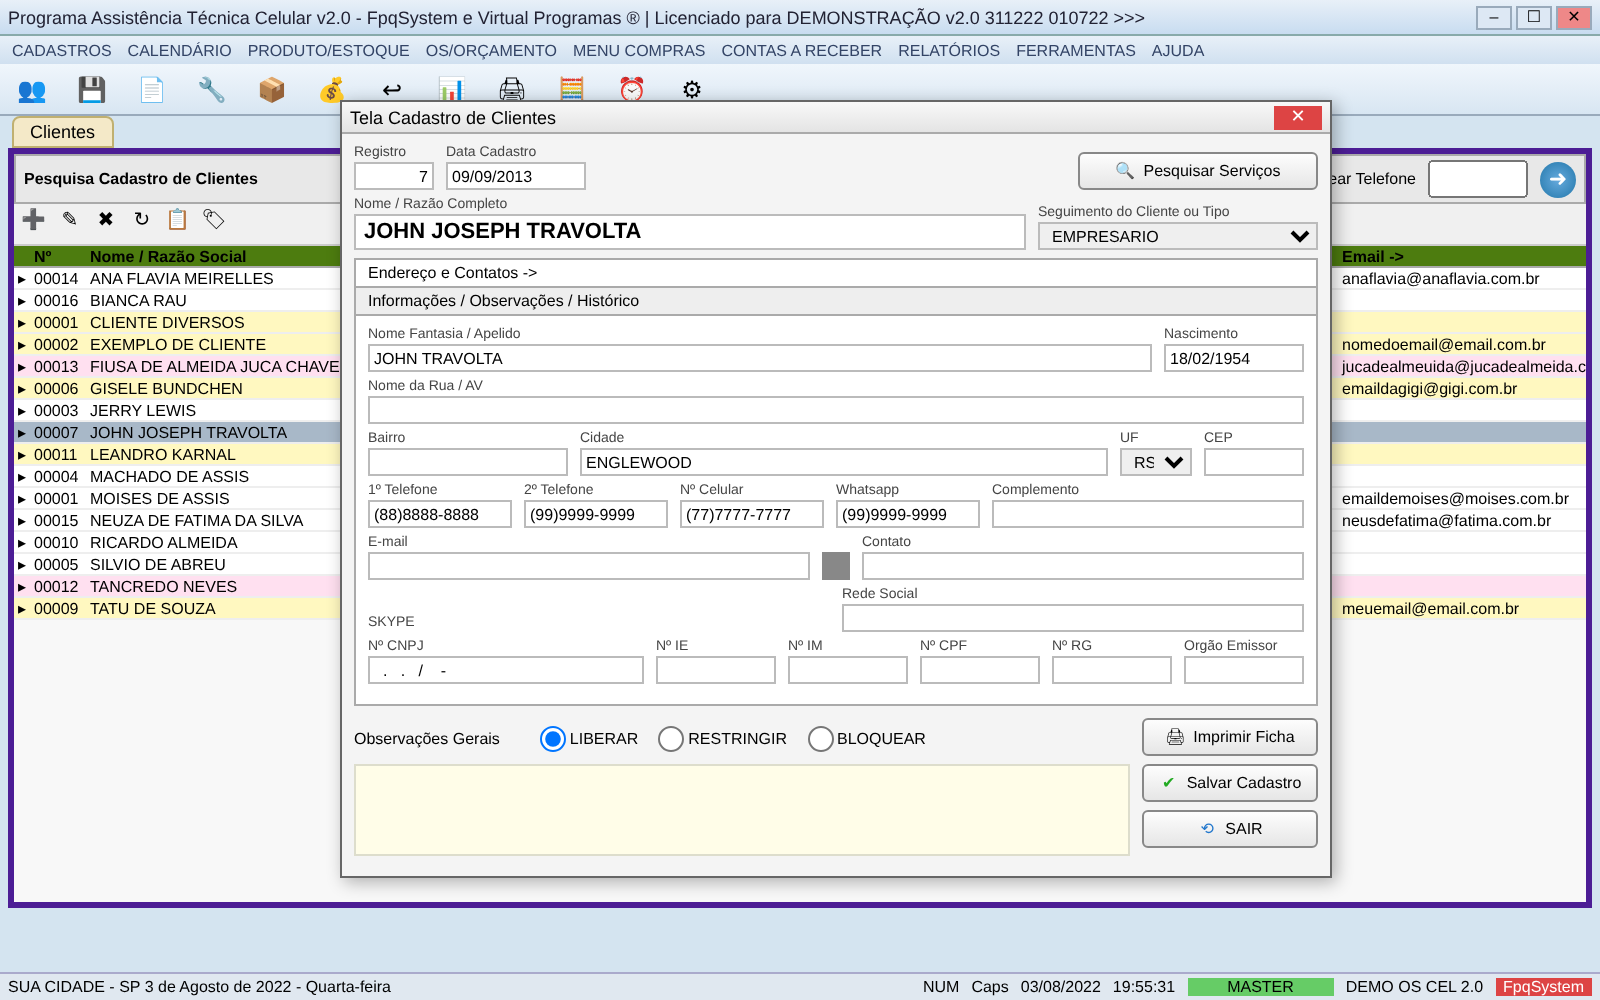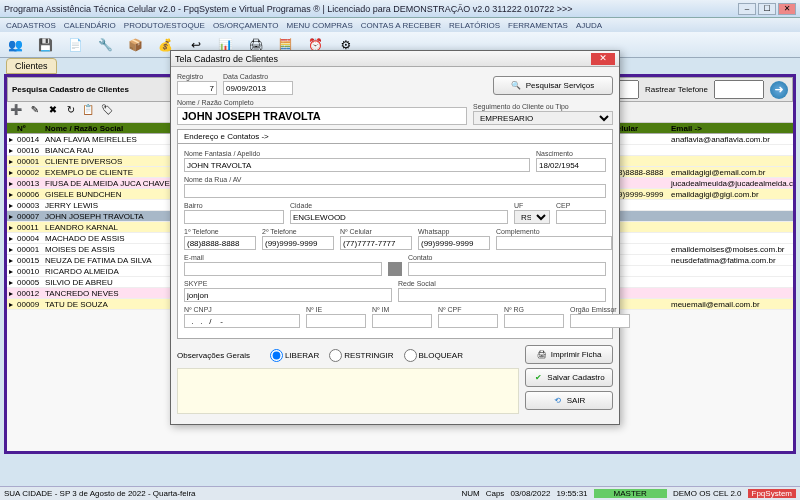--- a/index.html
+++ b/index.html
@@ -17,21 +17,21 @@
 .panel { background: #f8f8f8; border: 3px solid #4c1d95; margin: 0 4px; }
 .searchbar { display: flex; align-items: center; background: #e8e8e8; border: 1px solid #aaa; padding: 2px 4px; font-size: 8px; gap: 6px; }
 .sbtns { display: flex; gap: 2px; padding: 2px; background: #f0f0f0; border-bottom: 1px solid #ccc; }
 .sbtn { width: 16px; height: 16px; font-size: 10px; text-align: center; cursor: pointer; }
 .table { background: #fff; font-size: 8px; }
 .trow { display: flex; border-bottom: 1px solid #eee; height: 11px; align-items: center; padding: 0 2px; }
 .trow.head { background: #4d7c0f; font-weight: bold; border-bottom: 1px solid #aaa; }
 .trow .c1 { width: 8px; } .trow .c2 { width: 28px; } .trow .c3 { flex: 1; } .trow .c4 { width: 60px; } .trow .c5 { width: 120px; }
 .yellow { background: #fff8c0; } .pink { background: #ffe0f0; } .sel { background: #a8b8c8; }
 
-.dialog { position: absolute; left: 170px; top: 50px; width: 450px; background: #f4f4f4; border: 1px solid #666; box-shadow: 2px 2px 8px rgba(0,0,0,0.3); }
+.dialog { position: absolute; left: 170px; top: 50px; width: 496px; background: #f4f4f4; border: 1px solid #666; box-shadow: 2px 2px 8px rgba(0,0,0,0.3); }
 .dlgtitle { background: linear-gradient(#f8f8f8,#e4e4e4); height: 16px; display: flex; align-items: center; padding: 0 4px; font-size: 9px; border-bottom: 1px solid #aaa; }
 .dlgtitle .t { flex: 1; }
 .dlgtitle .x { width: 24px; height: 12px; background: #d44; color: #fff; text-align: center; font-size: 9px; cursor: pointer; }
 .dlgbody { padding: 6px; font-size: 8px; }
 .row { display: flex; gap: 6px; margin-bottom: 4px; align-items: flex-end; }
 .fld { display: flex; flex-direction: column; }
 .fld label { font-size: 7px; color: #444; margin-bottom: 1px; }
 .fld input, .fld select { font-size: 8px; padding: 1px 2px; border: 1px solid #bbb; height: 14px; }
 .bigname { font-size: 11px; font-weight: bold; border: 1px solid #bbb; padding: 2px 4px; background: #fff; }
 .tabs { display: flex; border-bottom: 1px solid #aaa; margin: 4px 0 0; flex-direction: column; }
@@ -141,21 +141,21 @@
           <span class="c2">00001</span>
           <span class="c3">CLIENTE DIVERSOS</span>
           <span class="c4"></span>
           <span class="c5"></span>
         </div>
         <div class="trow yellow">
           <span class="c1">▸</span>
           <span class="c2">00002</span>
           <span class="c3">EXEMPLO DE CLIENTE</span>
           <span class="c4">(88)8888-8888</span>
-          <span class="c5">emaildagigi@email.com.br</span>
+          <span class="c5">nomedoemail@email.com.br</span>
         </div>
         <div class="trow pink">
           <span class="c1">▸</span>
           <span class="c2">00013</span>
           <span class="c3">FIUSA DE ALMEIDA JUCA CHAVES</span>
           <span class="c4"></span>
           <span class="c5">jucadealmeuida@jucadealmeida.com.br</span>
         </div>
         <div class="trow yellow">
           <span class="c1">▸</span>
@@ -264,20 +264,21 @@
           <label>Nome / Razão Completo</label>
           <div class="bigname">JOHN JOSEPH TRAVOLTA</div>
         </div>
       <div class="fld" style="width:140px">
           <label>Seguimento do Cliente ou Tipo</label>
           <select><option>EMPRESARIO</option></select>
         </div>
     </div>
     <div class="tabs">
       <div class="dtab active">Endereço e Contatos  -&gt;</div>
+      <div class="dtab">Informações / Observações / Histórico</div>
     </div>
     <div class="tabcont">
       <div class="row">
         <div class="fld" style="flex:1">
             <label>Nome Fantasia / Apelido</label>
             <input value="JOHN TRAVOLTA" style="">
           </div>
         <div class="fld" style="width:70px">
             <label>Nascimento</label>
             <input value="18/02/1954" style="">
@@ -336,21 +337,20 @@
           </div>
         <div class="sbtn" style="background:#888;width:14px;height:14px"></div>
         <div class="fld" style="flex:1">
             <label>Contato</label>
             <input style="">
           </div>
       </div>
       <div class="row">
         <div class="fld" style="flex:1">
             <label>SKYPE</label>
-            <input value="jonjon" style="">
           </div>
         <div class="fld" style="flex:1">
             <label>Rede Social</label>
             <input style="">
           </div>
       </div>
       <div class="row">
         <div class="fld" style="flex:1">
             <label>Nº CNPJ</label>
             <input value="  .   .   /    -" style="">

